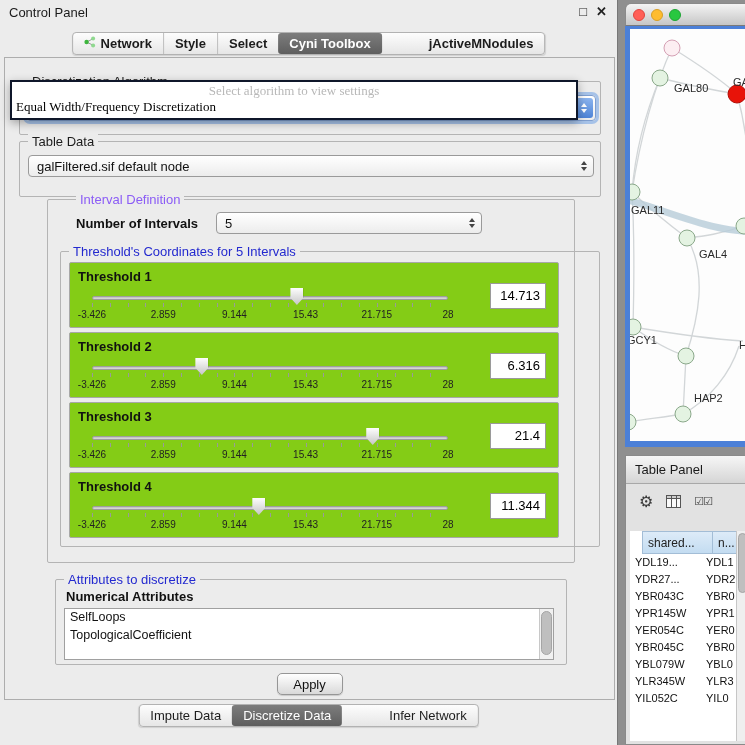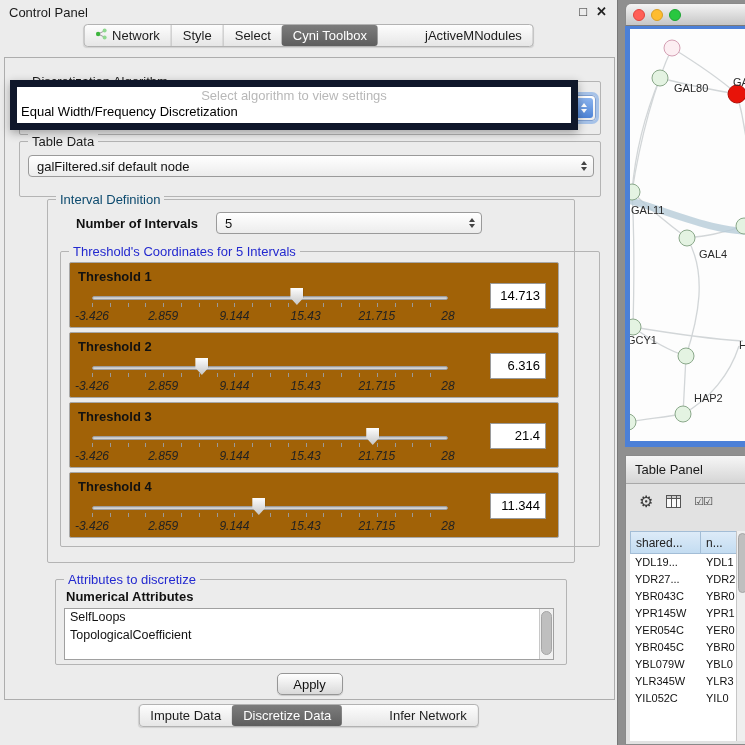--- a/index.html
+++ b/index.html
@@ -16,72 +16,72 @@
   .cp { position:absolute; left:0; top:0; width:618px; height:745px; background:#ececec; border-right:1px solid #777; }
   .cp-titlebar { position:absolute; left:0; top:0; width:100%; height:24px; }
   .cp-title { position:absolute; left:9px; top:5px; font-size:13px; color:#1a1a1a; }
   .win-btns { position:absolute; right:10px; top:4px; display:flex; gap:9px; }
   .win-btn { font-size:13px; color:#222; cursor:default; line-height:16px; }
   .win-btn.close { font-weight:bold; }
 
   
   .tabbar { position:absolute; display:flex; border:1px solid #b2b2b2; border-radius:4px;
             background:linear-gradient(#fdfdfd,#e6e6e6); box-shadow:0 1px 1px rgba(0,0,0,.12); }
-  .tabbar-top { top:24px; left:50%; transform:translateX(-50%); }
+  .tabbar-top { top:32px; left:50%; transform:translateX(-50%);font-weight:bold; }
   .tabbar-bottom { top:704px; left:50%; transform:translateX(-50%); }
   .tab { padding:3px 11px; font-size:13px; color:#1c1c1c; display:flex; align-items:center; gap:5px; white-space:nowrap; }
   .tab + .tab { border-left:1px solid #bdbdbd; }
   .tab.sel { background:linear-gradient(#7d7d7d,#5e5e5e); color:#fff; border-radius:3px; border-left:none; }
   .tab.sel + .tab { border-left:none;padding-left:47px; }
 
   
   .main { position:absolute; left:4px; top:57px; width:611px; height:643px; border:1px solid #adadad; background:#ececec; }
 
   
   .group { position:absolute; border:1px solid #b4b4b4; border-radius:2px; }
   .group-label { position:absolute; top:-8px; left:8px; background:#ececec; padding:0 4px; font-size:13px; }
-  .gl-green { color:#0c4a6e; }
+  .gl-green { color:#8b5cf6;margin-left:20px; }
   .gl-blue  { color:#2329cf; }
   .gl-plain { color:#1c1c1c; }
 
   
   .combo { position:absolute; background:linear-gradient(#ffffff,#ececec); border:1px solid #9a9a9a; border-radius:4px; }
   .combo-text { position:absolute; left:8px; top:0; bottom:0; display:flex; align-items:center; font-size:13px; color:#111; }
   .combo-arrows { position:absolute; right:6px; top:50%; transform:translateY(-50%); display:flex; flex-direction:column; align-items:center; }
   .arr { width:0; height:0; border-left:3.5px solid transparent; border-right:3.5px solid transparent; }
   .arr.up { border-bottom:4px solid #444; margin-bottom:2px; }
   .arr.down { border-top:4px solid #444; }
   .combo.focused { border:1px solid #7f9fd0; box-shadow:0 0 0 3px rgba(110,160,230,.55); }
   .combo-btn-blue { position:absolute; right:2px; top:2px; bottom:2px; width:18px; border-radius:3px;
                     background:linear-gradient(#8cb4ee,#4d83d6); display:flex; flex-direction:column; align-items:center; justify-content:center; }
   .combo-btn-blue .arr.up { border-bottom-color:#fff; }
   .combo-btn-blue .arr.down { border-top-color:#fff; }
 
   
-  .popup { position:absolute; left:10px; top:80px; width:568px; height:50px; background:#fff;
-           border:7px solid #0f172a; box-shadow:0 3px 9px rgba(0,0,0,.32); z-index:50; }
+  .popup { position:absolute; left:10px; top:80px; width:568px; height:40px; background:#fff;
+           border:2px solid #0f172a; box-shadow:0 3px 9px rgba(0,0,0,.32); z-index:50;font-family:Liberation Serif, serif; }
   .popup-placeholder { text-align:center; color:#b8b8b8; font-size:13px; height:17px; line-height:17px; }
   .popup-opt { font-size:13px; padding-left:4px; height:16px; line-height:16px; color:#000; }
   .popup-opt.bold { font-weight:bold; }
 
   
-  .thr { position:absolute; left:8px; width:490px; height:66px; border:1px solid #a8a8a8; border-radius:2px; background:#a16207;padding-left:20px; }
+  .thr { position:absolute; left:8px; width:490px; height:66px; border:1px solid #a8a8a8; border-radius:2px; background:#84cc16;padding-left:20px; }
   .t1 { top:10px; } .t2 { top:80px; } .t3 { top:150px; } .t4 { top:220px; }
   .thr-label { position:absolute; left:8px; top:6px; font-weight:bold; font-size:13px; color:#111; }
   .slider { position:absolute; left:22px; top:25px; width:356px; height:38px; }
   .track { position:absolute; left:0; right:0; top:8px; height:4px; background:linear-gradient(#bdbdbd,#dcdcdc);
            border:1px solid #9e9e9e; border-radius:2px; }
   .ticks { position:absolute; left:0; right:0; top:15px; height:4px;
            background:repeating-linear-gradient(90deg,#9a9a9a 0,#9a9a9a 1px,transparent 1px,transparent 5%); }
   .thumb { position:absolute; top:0; width:13px; height:17px; margin-left:-7px;
            background:linear-gradient(#fdfdfd,#c6c6c6);
            clip-path:polygon(0 0,100% 0,100% 58%,50% 100%,0 58%);
            filter:drop-shadow(0 0 1px rgba(0,0,0,.6)); }
   .scale { position:absolute; left:0; right:0; top:21px; height:12px; }
-  .scale span { position:absolute; transform:translateX(-50%); font-size:12px; color:#222; white-space:nowrap;font-style:italic; }
+  .scale span { position:absolute; transform:translateX(-50%); font-size:10px; color:#222; white-space:nowrap; }
   .thr-value { position:absolute; right:12px; top:20px; width:56px; height:26px; background:#fff;
                border:1px solid #9a9a9a; font-size:13px; text-align:right; line-height:24px; padding:0 5px; color:#000; }
 
   
   .attr-list { position:absolute; left:8px; top:28px; width:490px; height:52px; background:#fff; border:1px solid #a0a0a0; overflow:hidden; }
   .attr-item { font-size:12.5px; line-height:17.5px; padding-left:5px; color:#111; }
   .vscroll { position:absolute; right:0; top:0; bottom:0; width:14px; background:#f1f1f1; border-left:1px solid #c8c8c8; }
   .vthumb { position:absolute; left:1px; right:1px; top:2px; height:44px; background:#bfbfbf; border:1px solid #a5a5a5; border-radius:6px; }
 
   .apply-btn { position:absolute; left:calc(50% - 33px); top:615px; width:66px; height:22px; border:1px solid #969696;
@@ -104,21 +104,21 @@
 
   
   .tablepanel { position:absolute; left:625px; top:455px; width:130px; height:290px; background:#e2e2e2; border:1px solid #8a8a8a; }
   .tp-title { height:28px; line-height:27px; padding-left:9px; font-size:13px; color:#1a1a1a;
               background:linear-gradient(#f6f6f6,#d5d5d5); border-bottom:1px solid #a8a8a8; }
   .tp-toolbar { position:absolute; left:0; top:29px; width:100%; height:32px; display:flex; align-items:center; gap:13px; padding-left:13px; }
   .tpi { color:#3a3a3a; display:flex; align-items:center; }
   .tpi.gear { font-size:16px; }
   .tpi.checks { font-size:11px; letter-spacing:-1px; }
   .tp-table { position:absolute; left:4px; top:75px; width:114px; height:210px; background:#fff; overflow:hidden; }
-  .tp-head { display:flex; height:23px; }
+  .tp-head { display:flex; height:23px;padding-left:12px; }
   .tp-th { height:23px; line-height:22px; font-size:12px; color:#222; padding-left:5px;
            background:linear-gradient(#ddebf8,#c3dcf1); border:1px solid #a3bdd6; }
   .tp-th.c1 { width:71px; } .tp-th.c2 { flex:1; border-left:none; }
   .tp-row { display:flex; height:17px; line-height:17px; font-size:11px; color:#111; }
   .tp-td { padding-left:5px; white-space:nowrap; overflow:hidden; }
   .tp-td.c1 { width:71px; } .tp-td.c2 { flex:1; }
   .tp-scroll { position:absolute; left:110px; top:75px; width:12px; height:210px; background:#efefef; border-left:1px solid #c6c6c6; }
   .tp-scroll .vthumb { height:60px; }
 </style>
 </head>

